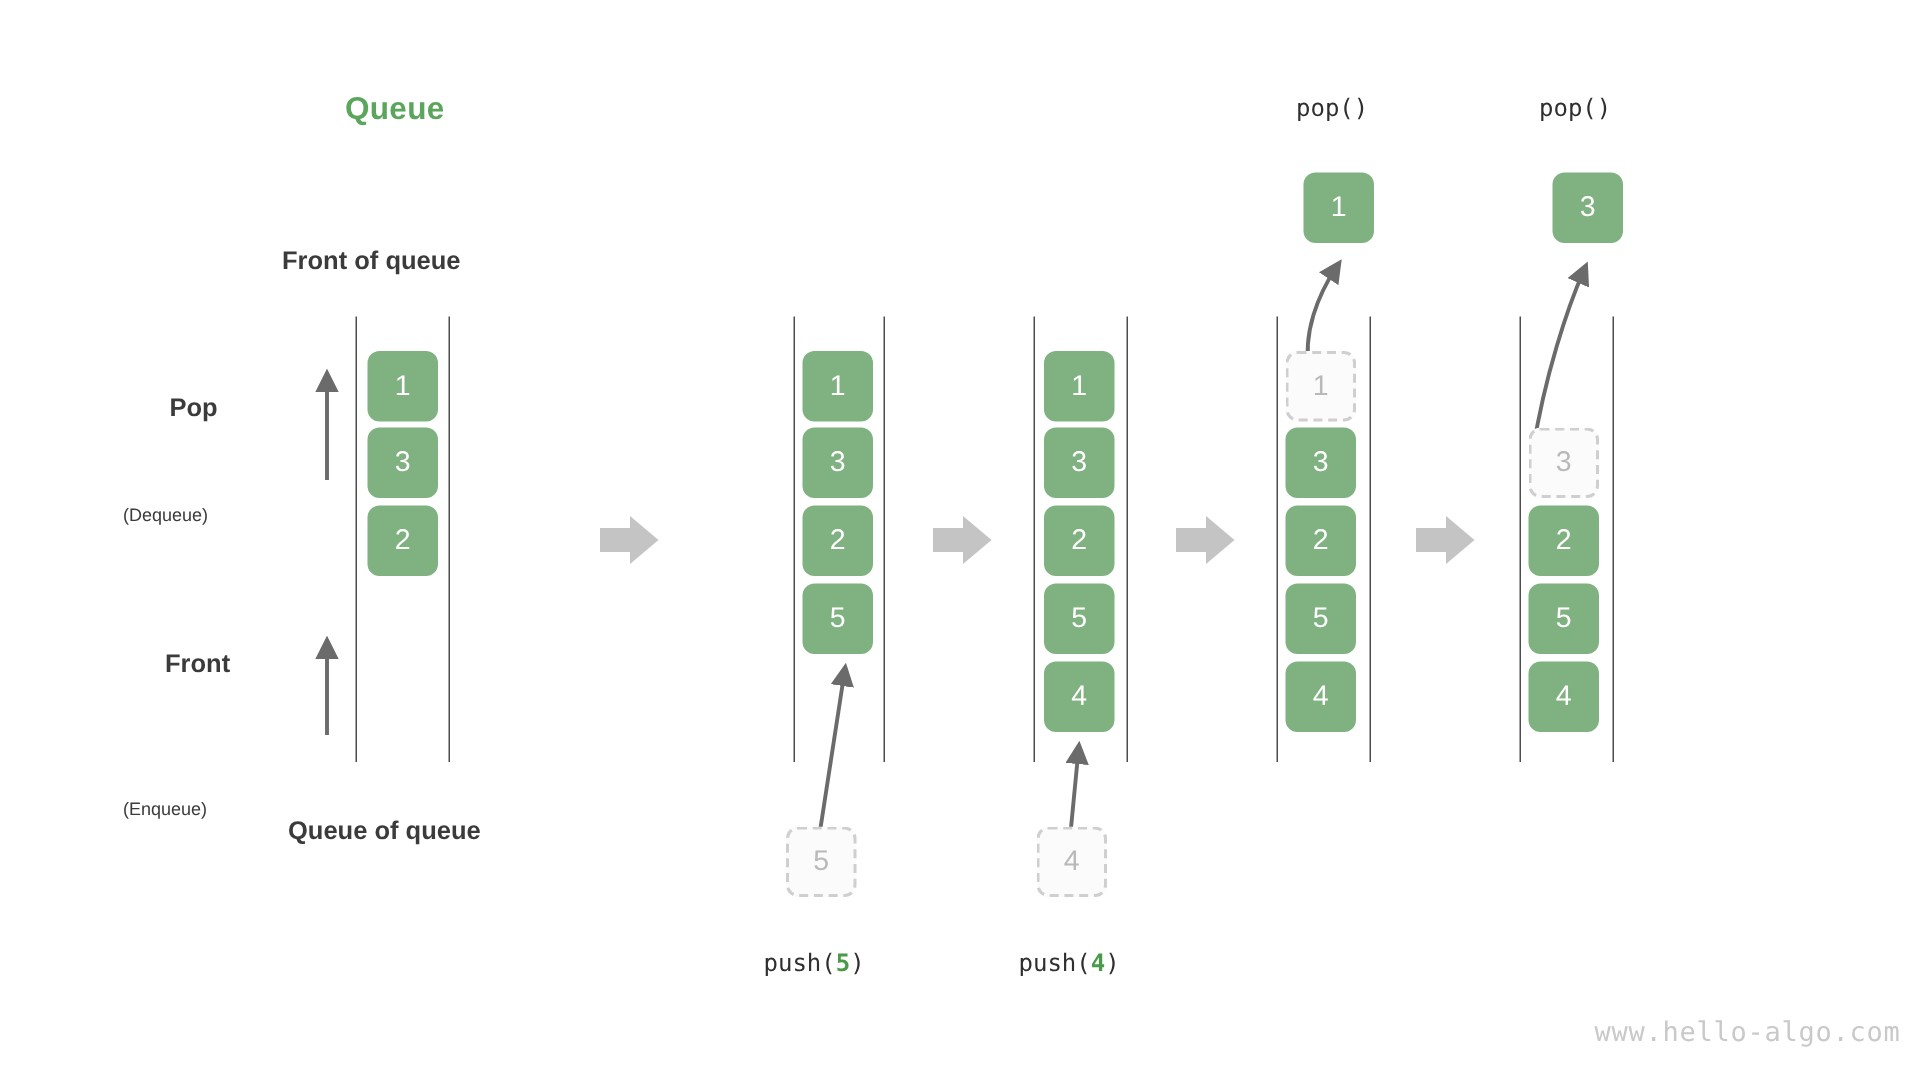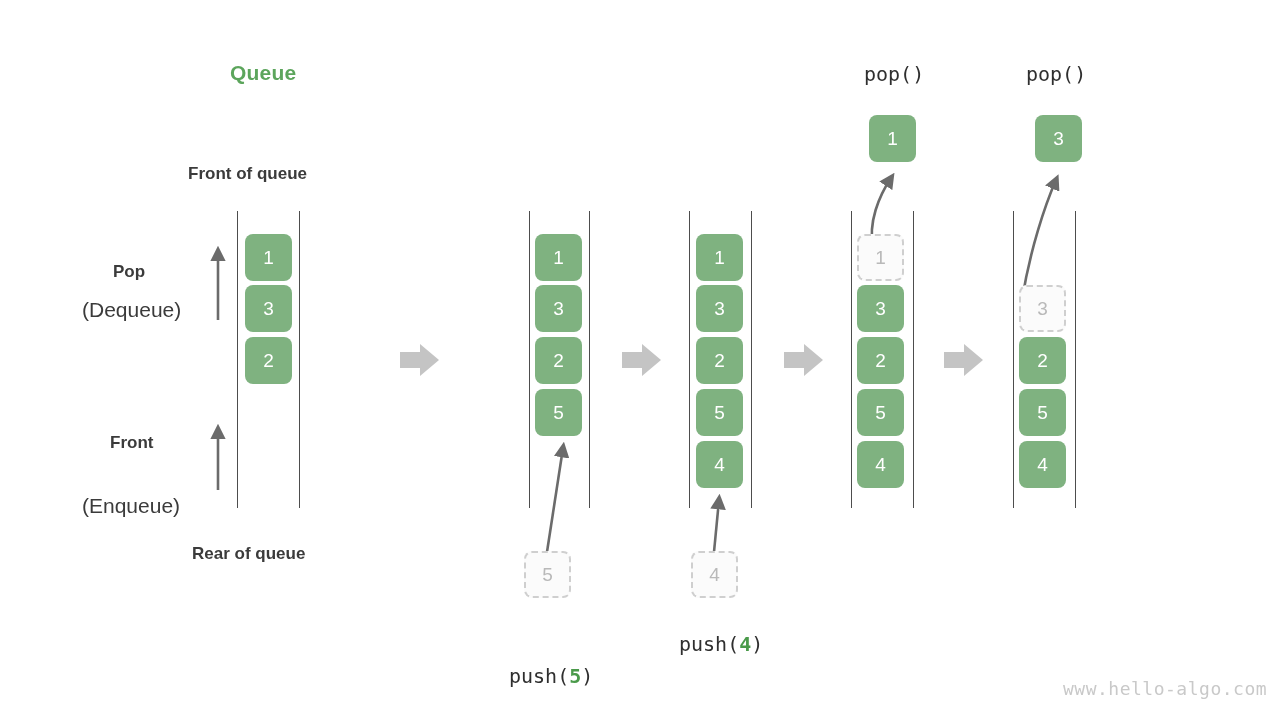--- a/index.html
+++ b/index.html
@@ -19,27 +19,28 @@
     letter-spacing:.2px;
     white-space:nowrap;
   }
   .lbl-bold{
     position:absolute;
     font-size:17px;font-weight:bold;color:#3b3b3b;
     white-space:nowrap;
   }
   .lbl-reg{
     position:absolute;
-    font-size:21px;font-weight:normal;color:#3b3b3b;
+    font-size:12px;font-weight:normal;color:#3b3b3b;
     white-space:nowrap;
+    margin-top:38px;
   }
   .mono{
     position:absolute;
     font-family:"DejaVu Sans Mono","Liberation Mono",monospace;
-    font-size:20px;color:#2f2f2f;white-space:nowrap;
+    font-size:16px;color:#2f2f2f;white-space:nowrap;
   }
   .mono .num{color:#4a9a4a;font-weight:bold;}
   .watermark{
     position:absolute;
     font-family:"DejaVu Sans Mono","Liberation Mono",monospace;
     font-size:18px;color:#c9c9c9;white-space:nowrap;
     letter-spacing:.5px;
   }
 
   
@@ -118,21 +119,21 @@
       <path d="M784,352 L804,352 L804,344 L823,360 L804,376 L804,368 L784,368 z" fill="#c4c4c4"></path>
     </g>
     <g>
       <path d="M944,352 L964,352 L964,344 L983,360 L964,376 L964,368 L944,368 z" fill="#c4c4c4"></path>
     </g>
   </svg>
 
   <div class="title" style="left:230px;top:61px;">Queue</div>
 
   <div class="lbl-bold" style="left:188px;top:164px;">Front of queue</div>
-  <div class="lbl-bold" style="left:192px;top:544px;">Rear of queue</div>
+  <div class="lbl-bold" style="left:192px;top:544px;">Queue of queue</div>
 
   <div class="lbl-bold" style="left:113px;top:262px;">Pop</div>
   <div class="lbl-reg" style="left:82px;top:298px;">(Dequeue)</div>
 
   <div class="lbl-bold" style="left:110px;top:433px;">Front</div>
   <div class="lbl-reg" style="left:82px;top:494px;">(Enqueue)</div>
 
   <div>
     <div class="rail" style="left:237px;top:211px;height:297px;"></div>
     <div class="rail" style="left:299px;top:211px;height:297px;"></div>
@@ -142,21 +143,21 @@
   </div>
 
   <div>
     <div class="rail" style="left:529px;top:211px;height:297px;"></div>
     <div class="rail" style="left:589px;top:211px;height:297px;"></div>
     <div class="cell" style="left:535px;top:234px;">1</div>
     <div class="cell" style="left:535px;top:285px;">3</div>
     <div class="cell" style="left:535px;top:337px;">2</div>
     <div class="cell" style="left:535px;top:389px;">5</div>
     <div class="cell ghost" style="left:524px;top:551px;">5</div>
-    <div class="mono" style="left:509px;top:632px;margin-top:32px;"><span>push(</span><span class="num">5</span><span>)</span></div>
+    <div class="mono" style="left:509px;top:632px;"><span>push(</span><span class="num">5</span><span>)</span></div>
   </div>
 
   <div>
     <div class="rail" style="left:689px;top:211px;height:297px;"></div>
     <div class="rail" style="left:751px;top:211px;height:297px;"></div>
     <div class="cell" style="left:696px;top:234px;">1</div>
     <div class="cell" style="left:696px;top:285px;">3</div>
     <div class="cell" style="left:696px;top:337px;">2</div>
     <div class="cell" style="left:696px;top:389px;">5</div>
     <div class="cell" style="left:696px;top:441px;">4</div>

